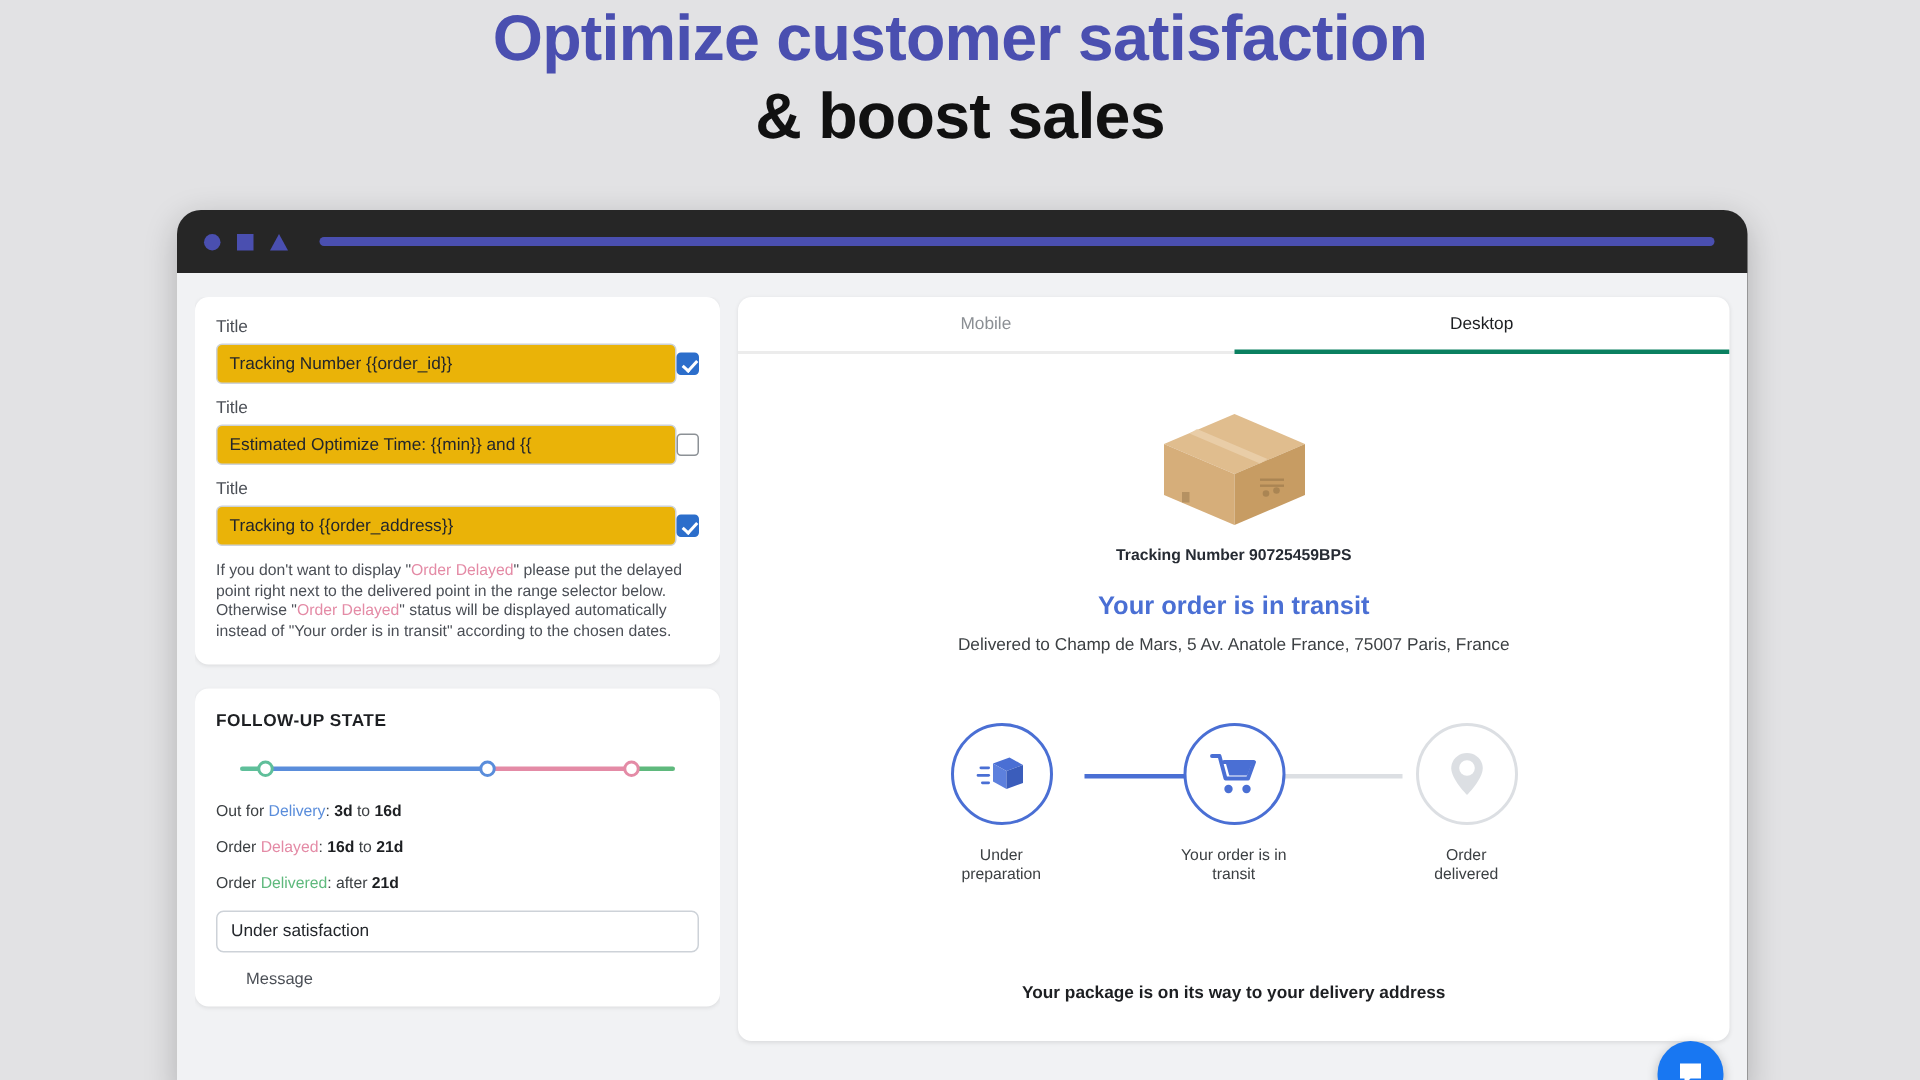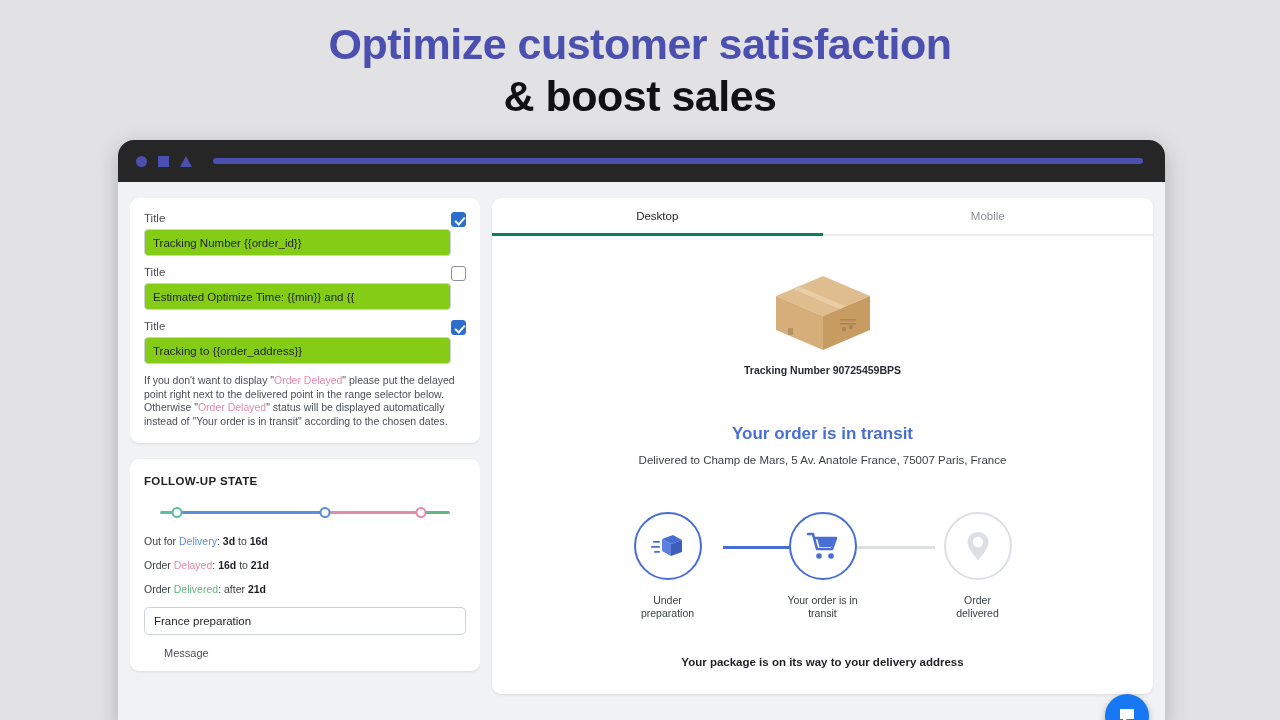--- a/index.html
+++ b/index.html
@@ -7,21 +7,20 @@
     width: 1280px; height: 720px;
     background: #e2e2e4;
     font-family: "Liberation Sans", sans-serif;
     overflow: hidden;
     position: relative;
   }
 
   
   .headline {
     text-align: center;
-    padding-top: 18px;
     line-height: 1.22;
     letter-spacing: -0.5px;
   }
   .headline .l1 {
     display: block;
     font-size: 43px;
     font-weight: bold;
     color: #4a4fb0;
   }
   .headline .l2 {
@@ -81,38 +80,38 @@
     overflow: hidden;
   }
   .card {
     background: #ffffff;
     border-radius: 9px;
     box-shadow: 0 1px 3px rgba(0,0,0,.09);
   }
   .card-a { padding: 14px 14px 14px 14px; }
 
   .field-row {
-    display: flex; 
+    display: flex; align-items: flex-end; 
     margin-bottom: 10px;
   }
   .field { flex: 1; }
   .field-label {
     font-size: 11.5px; color: #4b4f56;
     margin-bottom: 5px;
   }
   .field-input {
     width: 100%;
     height: 27px;
     border: 1px solid #cdd2d8;
     border-radius: 4px;
     padding: 0 8px;
     font-size: 11.5px;
     color: #23262b;
     font-family: "Liberation Sans", sans-serif;
-    background: #84cc16;
+    background: #eab308;
     outline: none;
     white-space: nowrap;
     overflow: hidden;
     display: flex; align-items: center;
   }
   .cbx {
     width: 15px; height: 15px; flex: none;
     border-radius: 3px;
     margin-bottom: 6px;
     position: relative;
@@ -204,26 +203,25 @@
     display: flex; flex-direction: column;
     align-items: center;
     padding-top: 26px;
   }
 
   
   .box-wrap { width: 110px; height: 92px; margin-bottom: 10px; }
 
   .track-num {
     font-size: 10.5px; font-weight: bold; color: #262b33;
-    margin-bottom: 8px;
+    margin-bottom: 18px;
   }
   .order-status {
     font-size: 17px; font-weight: bold; color: #4a6fd4;
     margin-bottom: 10px;
-    margin-top: 40px;
   }
   .deliver-to { font-size: 11.5px; color: #3c4043; }
 
   .stepper {
     display: flex; align-items: flex-start;
     margin-top: 46px;
     width: 420px;
     justify-content: space-between;
     position: relative;
   }
@@ -330,32 +328,32 @@
         <div class="range-line">
           <span>Out for </span><span class="c-del">Delivery</span><span>: </span><b>3d</b><span> to </span><b>16d</b>
         </div>
         <div class="range-line">
           <span>Order </span><span class="c-delay">Delayed</span><span>: </span><b>16d</b><span> to </span><b>21d</b>
         </div>
         <div class="range-line">
           <span>Order </span><span class="c-done">Delivered</span><span>: after </span><b>21d</b>
         </div>
 
-        <div class="status-input">France preparation</div>
+        <div class="status-input">Under satisfaction</div>
         <div class="msg-label">Message</div>
       </div>
 
     </div>
 
     <div class="right-col">
       <div class="preview">
 
         <div class="tabs">
+          <div class="tab">Mobile</div>
           <div class="tab active">Desktop</div>
-          <div class="tab">Mobile</div>
         </div>
 
         <div class="preview-body">
 
           <div class="box-wrap">
             <svg viewBox="0 0 110 92" width="110" height="92">
               <polygon points="8,34 55,14 102,34 55,54" fill="#e0bd8e"></polygon>
               <polygon points="8,34 55,54 55,88 8,68" fill="#d6ae7a"></polygon>
               <polygon points="55,54 102,34 102,68 55,88" fill="#c79c63"></polygon>
               <polygon points="30,24 77,44 72,47 25,27" fill="#ead0ab" opacity="0.85"></polygon>

